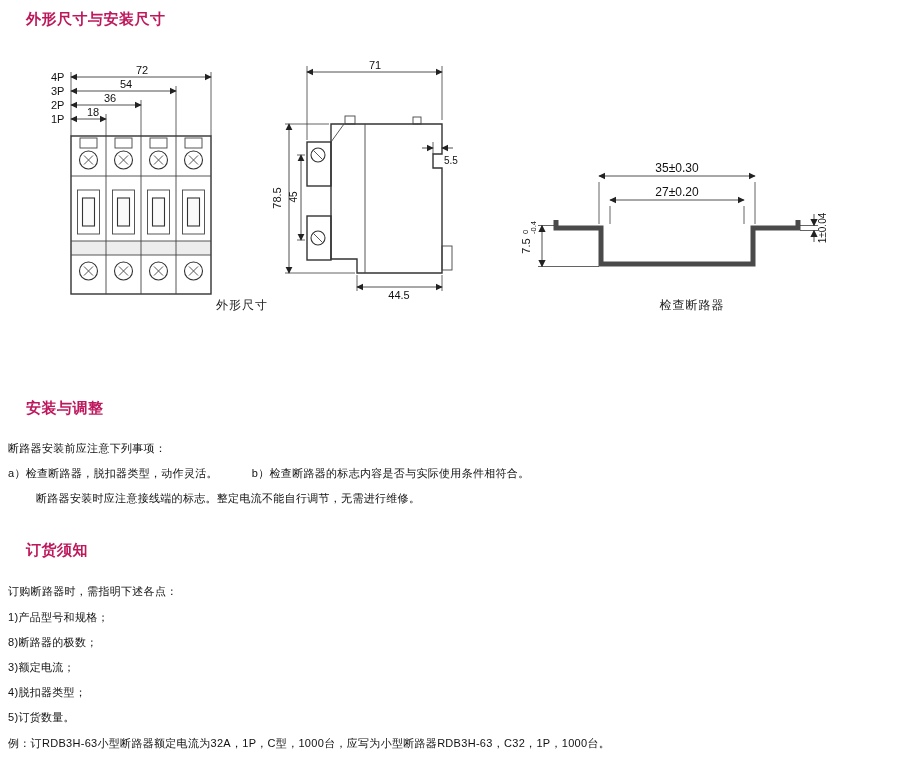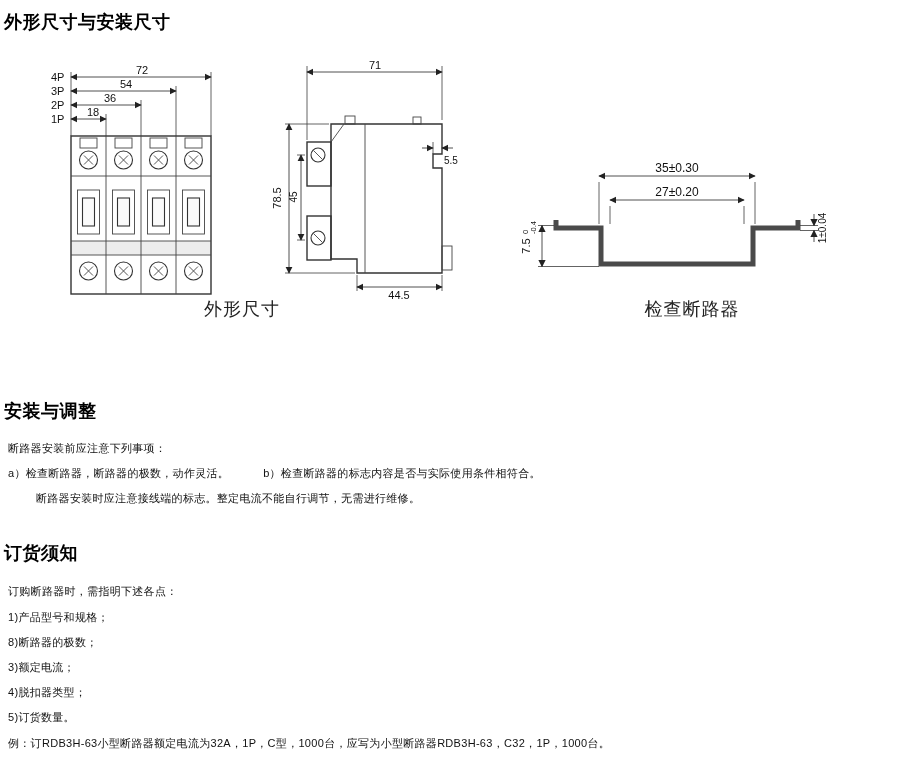--- a/index.html
+++ b/index.html
@@ -5,22 +5,22 @@
   * { margin:0; padding:0; box-sizing:border-box; }
   html,body { width:900px; height:766px; }
   body {
     position:relative;
     background:#ffffff;
     overflow:hidden;
     font-family:"Liberation Sans","DejaVu Sans",sans-serif;
     color:#1a1a1a;
   }
   .section-heading {
-    position:absolute; left:4px;
-    font-size:18px; font-weight:bold; color:#000000;
+    position:absolute; left:26px;
+    font-size:15px; font-weight:bold; color:#be185d;
     letter-spacing:0.5px;
   }
   .title      { top:10px; }
   .h-install  { top:399px; }
   .h-order    { top:541px; }
 
   .body-line {
     position:absolute; left:8px;
     font-size:11px; color:#111; letter-spacing:0.3px;
     white-space:nowrap;
@@ -32,21 +32,21 @@
   .o-item0 { top:610px; }
   .o-item1 { top:635px; }
   .o-item2 { top:660px; }
   .o-item3 { top:685px; }
   .o-item4 { top:710px; }
   .o-example { top:736px; }
   .gap { display:inline-block; width:34px; }
 
   .caption {
     position:absolute; top:297px; width:200px;
-    font-size:18px; color:#222; text-align:center; letter-spacing:1px;
+    font-size:12px; color:#222; text-align:center; letter-spacing:1px;
   }
   .caption-outline  { left:142px; }
   .caption-mounting { left:592px; }
 
   svg { position:absolute; }
   svg text { fill:#111; font-family:"Liberation Sans","DejaVu Sans",sans-serif; }
   .svg-front { left:50px;  top:64px;  }
   .svg-side  { left:245px; top:58px;  }
   .svg-rail  { left:522px; top:128px; }
 
@@ -256,21 +256,21 @@
     </g>
   </g>
 </svg>
 
 <div class="caption caption-outline">外形尺寸</div>
 <div class="caption caption-mounting">检查断路器</div>
 
 <h2 class="section-heading h-install">安装与调整</h2>
 <p class="body-line l1">断路器安装前应注意下列事项：</p>
 <p class="body-line l2">
-  <span>a）检查断路器，断路器的极数，动作灵活。</span><span class="gap"></span><span>b）检查断路器的标志内容是否与实际使用条件相符合。</span>
+  <span>a）检查断路器，脱扣器类型，动作灵活。</span><span class="gap"></span><span>b）检查断路器的标志内容是否与实际使用条件相符合。</span>
 </p>
 <p class="body-line l3">断路器安装时应注意接线端的标志。整定电流不能自行调节，无需进行维修。</p>
 
 <h2 class="section-heading h-order">订货须知</h2>
 <p class="body-line o-intro">订购断路器时，需指明下述各点：</p>
 <p class="body-line o-item0">1)产品型号和规格；</p>
 <p class="body-line o-item1">8)断路器的极数；</p>
 <p class="body-line o-item2">3)额定电流；</p>
 <p class="body-line o-item3">4)脱扣器类型；</p>
 <p class="body-line o-item4">5)订货数量。</p>

